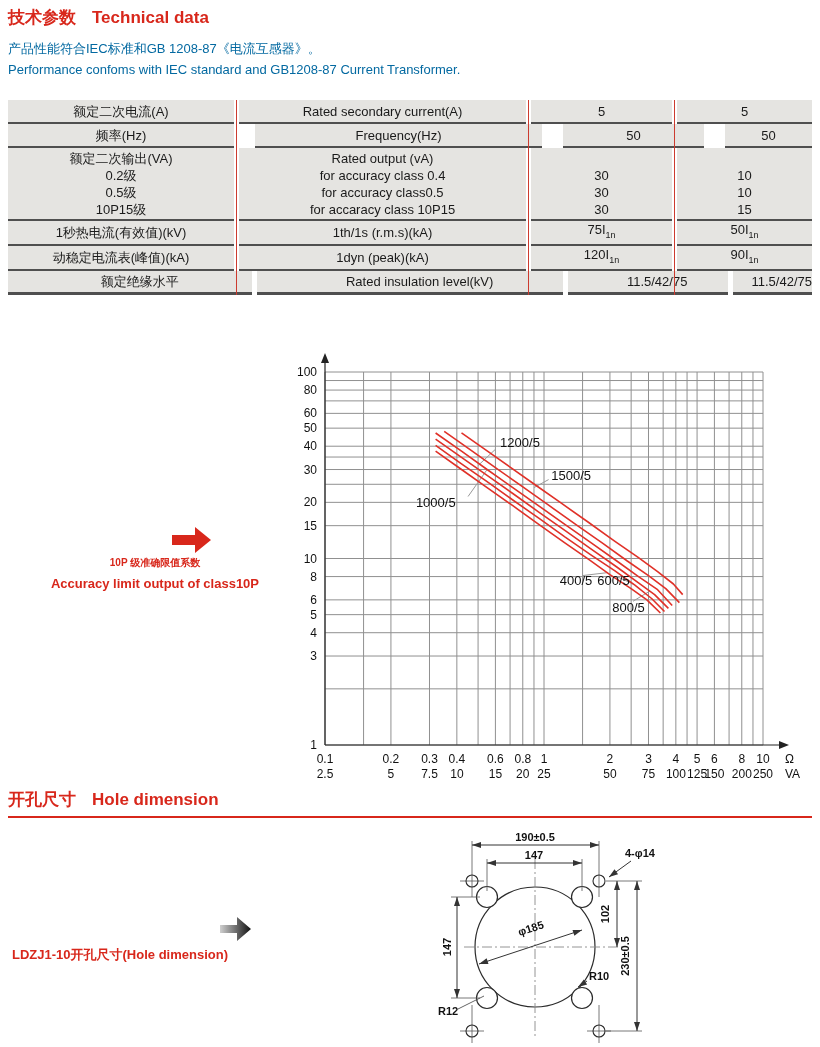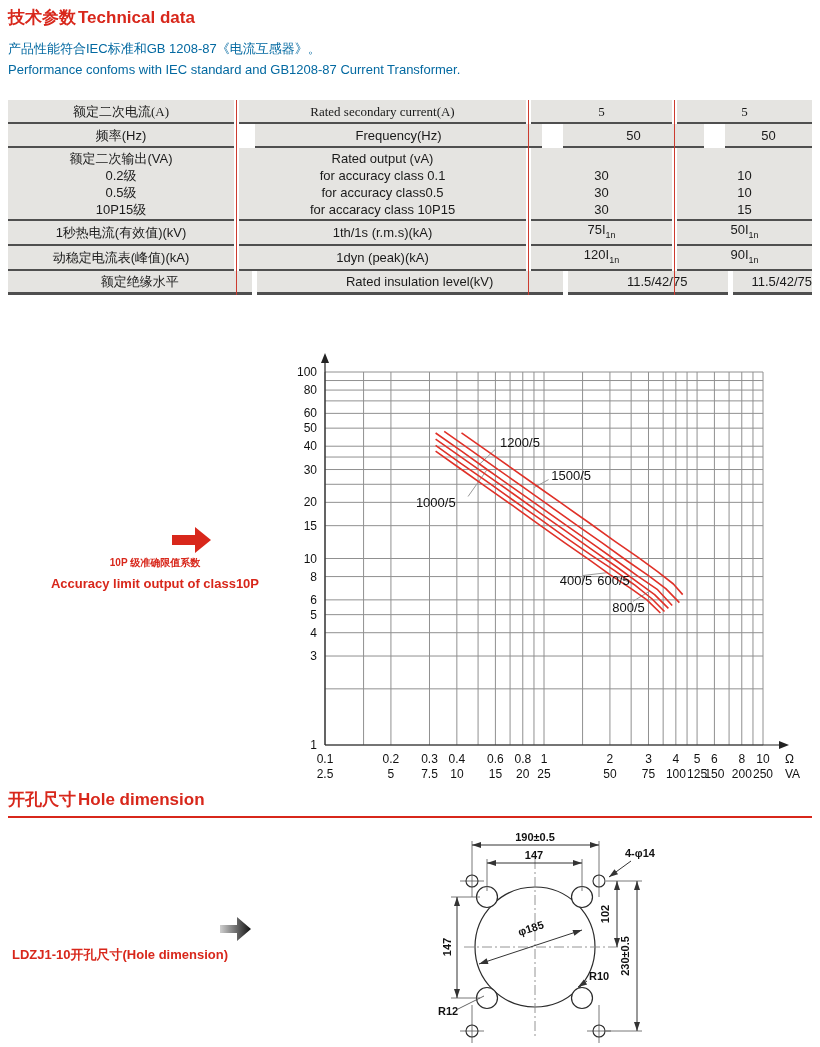--- a/index.html
+++ b/index.html
@@ -1,19 +1,19 @@
 <!DOCTYPE html>
 <html><head>
 <meta charset="utf-8">
 <style>
   html,body{margin:0;padding:0;background:#fff;}
   .page{position:relative;width:820px;height:1047px;background:#fff;overflow:hidden;
         font-family:"Liberation Sans","DejaVu Sans",sans-serif;color:#1a1a1a;}
   .h1{position:absolute;left:8px;font-size:17px;font-weight:bold;color:#d8271b;white-space:nowrap;}
-  .h1 .en{margin-left:2px;}
+  .h1 .en{margin-left:16px;}
   .intro{position:absolute;left:8px;font-size:13px;color:#0369a1;white-space:nowrap;}
   
   #tech-table{position:absolute;left:8px;top:100px;width:804px;}
   .trow{display:flex;}
   .tcell{background:#e5e4e1;border-bottom:2px solid #4f4f4f;display:flex;flex-direction:column;
          justify-content:center;align-items:center;font-size:13px;line-height:16px;text-align:center;}
   .tline{line-height:17px;min-height:17px;}
   .tcell sub{font-size:9px;}
   .c0{width:226px;}.c1{width:287px;margin-left:5px;}.c2{width:141px;margin-left:5px;}.c3{flex:1;margin-left:5px;}
   .rfirst .tcell{border-top:3px solid #4f4f4f;}
@@ -42,21 +42,21 @@
   <div class="h1" style="top:6px;">
     <span>技术参数</span><span class="en">Technical data</span>
   </div>
   <div class="intro" style="top:40px;">产品性能符合IEC标准和GB 1208-87《电流互感器》。</div>
   <div class="intro" style="top:62px;">Performance confoms with IEC standard and GB1208-87 Current Transformer.</div>
 
   <div id="tech-table">
     <div class="vline" style="left:228px;"></div>
     <div class="vline" style="left:520px;"></div>
     <div class="vline" style="left:666px;"></div>
-      <div class="trow" style="height: 24px; font-family: Liberation Serif, serif;">
+      <div class="trow" style="height: 24px;">
         <div class="tcell c0">
           <div class="tline"><span>额定二次电流(A)</span></div>
         </div>
         <div class="tcell c1">
           <div class="tline"><span>Rated secondary current(A)</span></div>
         </div>
         <div class="tcell c2">
           <div class="tline"><span>5</span></div>
         </div>
         <div class="tcell c3">
@@ -79,21 +79,21 @@
       </div>
       <div class="trow" style="height: 73px;">
         <div class="tcell c0">
           <div class="tline"><span>额定二次输出(VA)</span></div>
           <div class="tline"><span>0.2级</span></div>
           <div class="tline"><span>0.5级</span></div>
           <div class="tline"><span>10P15级</span></div>
         </div>
         <div class="tcell c1">
           <div class="tline"><span>Rated output (vA)</span></div>
-          <div class="tline"><span>for accuracy class 0.1</span></div>
+          <div class="tline"><span>for accuracy class 0.4</span></div>
           <div class="tline"><span>for accuracy class0.5</span></div>
           <div class="tline"><span>for accaracy class 10P15</span></div>
         </div>
         <div class="tcell c2">
           <div class="tline"><span></span></div>
           <div class="tline"><span>30</span></div>
           <div class="tline"><span>30</span></div>
           <div class="tline"><span>30</span></div>
         </div>
         <div class="tcell c3">

